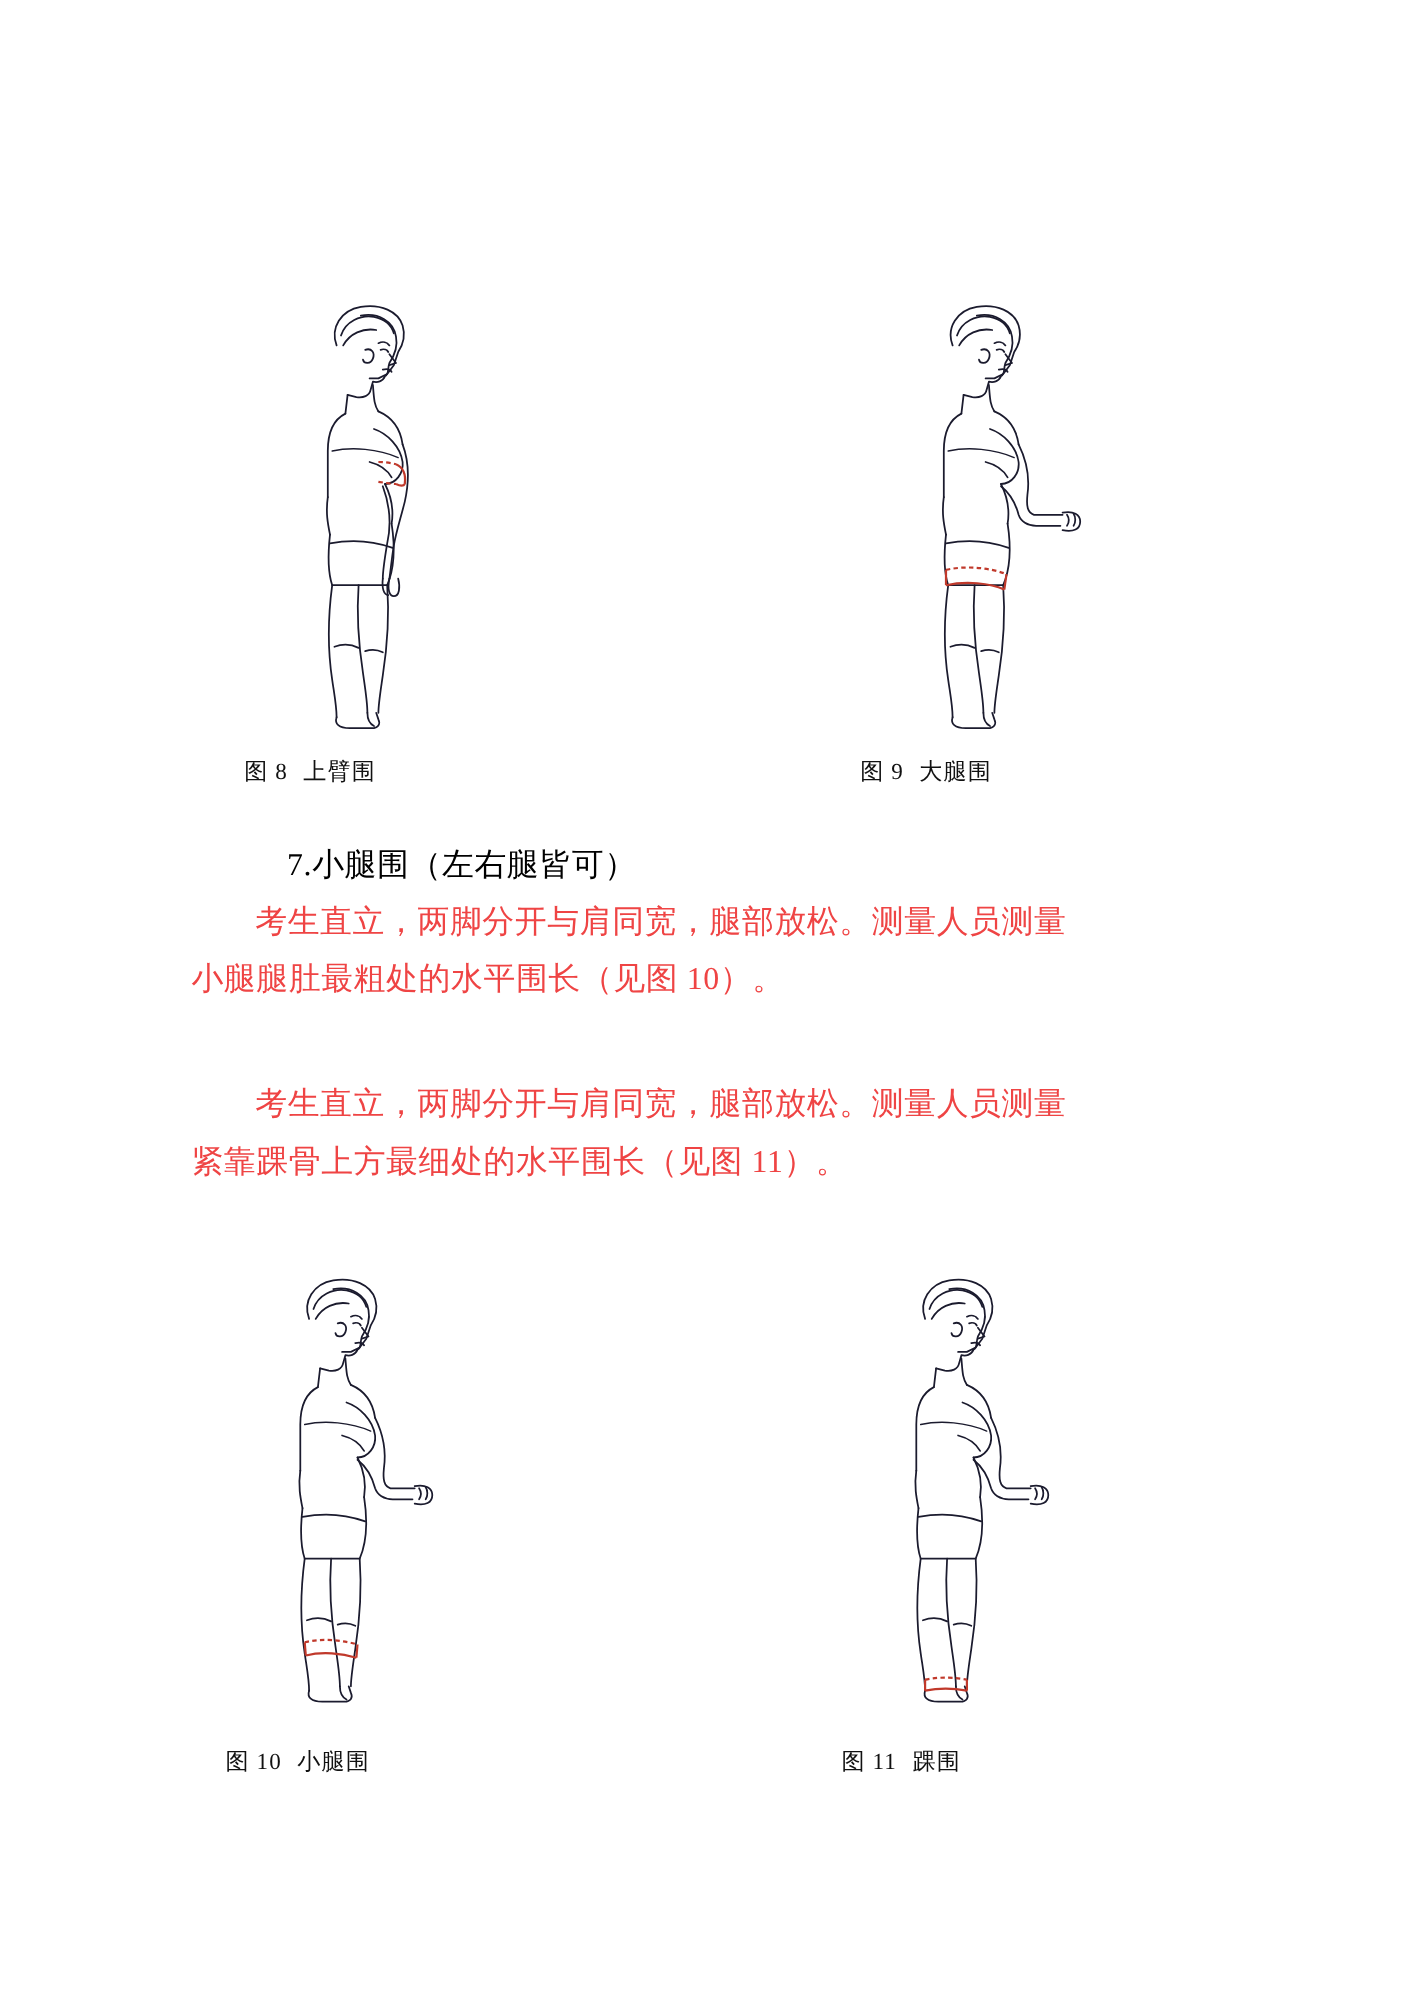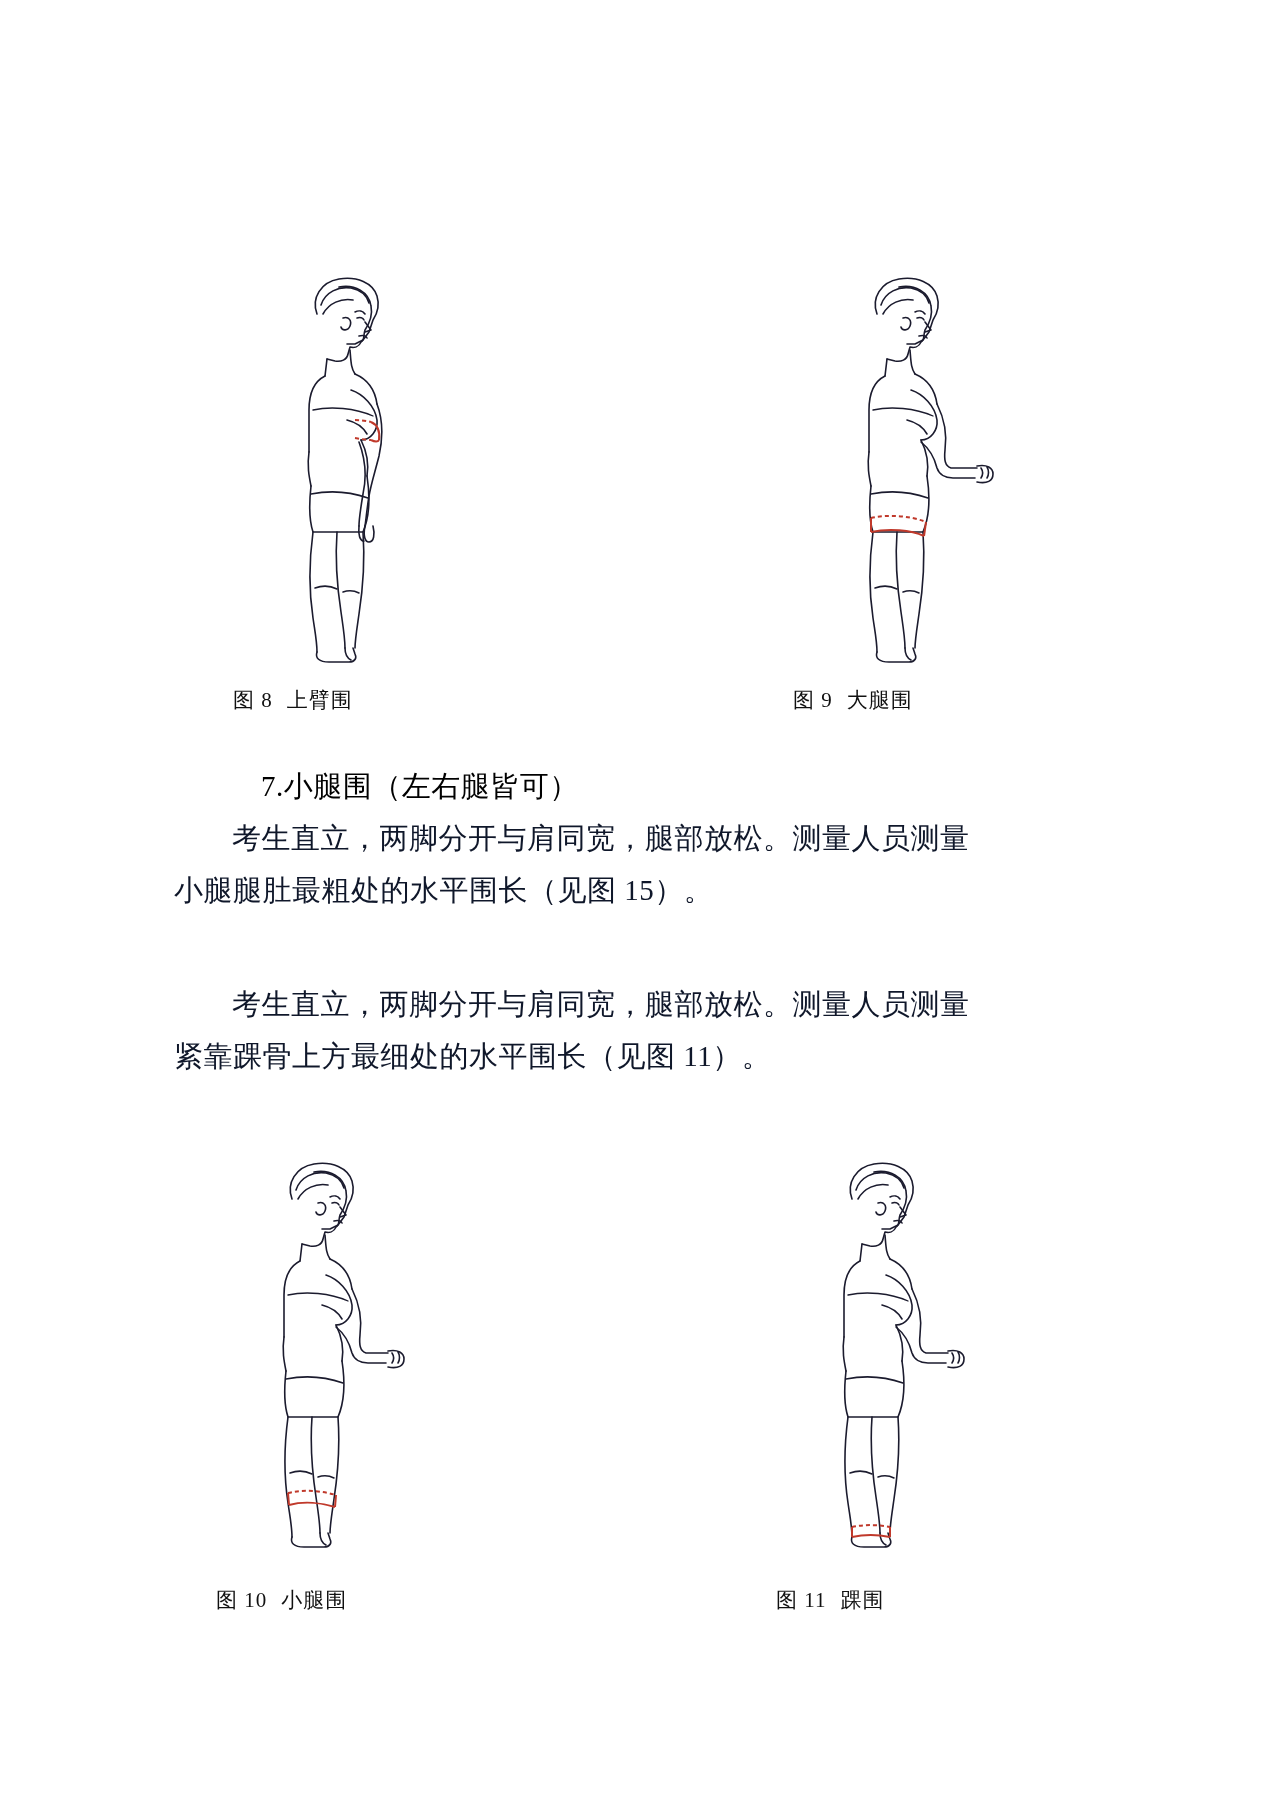--- a/index.html
+++ b/index.html
@@ -21,21 +21,20 @@
     width: 1280px;
     height: 1810px;
     background: #fff;
   }
 
   
   .fig-row {
     position: absolute;
     display: flex;
     width: 1148px;
-    padding-left: 11px;
   }
   .fig-block {
     position: relative;
     display: flex;
     flex-direction: column;
     align-items: flex-start;
   }
   .fig-img {
     position: relative;
   }
@@ -47,21 +46,21 @@
     white-space: nowrap;
   }
   .cap-num { margin-right: 14px; }
 
   
   .para {
     position: absolute;
     font-family: "Liberation Serif", serif;
     font-size: 29px;
     line-height: 52px;
-    color: #0f172a;
+    color: #ef4444;
     letter-spacing: 0.5px;
   }
   .indent { text-indent: 58px; }
   .heading {
     position: absolute;
     font-family: "Liberation Serif", serif;
     font-size: 29px;
     line-height: 52px;
     letter-spacing: 0.5px;
     text-indent: 29px;
@@ -191,21 +190,21 @@
       </div>
       <div class="fig-caption" style="margin-left:-18px; margin-top:12px;">
         <span class="cap-num">图 9</span><span>大腿围</span>
       </div>
     </div>
   </div>
 
   <div class="heading" style="left:232px; top:760px; width:840px;">7.小腿围（左右腿皆可）</div>
 
   <div class="para indent" style="left:174px; top:812px; width:960px;">考生直立，两脚分开与肩同宽，腿部放松。测量人员测量</div>
-  <div class="para" style="left:174px; top:864px; width:960px;">小腿腿肚最粗处的水平围长（见图 15）。</div>
+  <div class="para" style="left:174px; top:864px; width:960px;">小腿腿肚最粗处的水平围长（见图 10）。</div>
 
 
   <div class="para indent" style="left:174px; top:978px; width:960px;">考生直立，两脚分开与肩同宽，腿部放松。测量人员测量</div>
   <div class="para" style="left:174px; top:1030px; width:960px;">紧靠踝骨上方最细处的水平围长（见图 11）。</div>
 
   <div class="fig-row" style="left:0; top:1155px;">
 
     <div class="fig-block" style="margin-left:215px;">
       <div class="fig-img">
         <svg width="240" height="400" viewBox="0 0 240 400">

